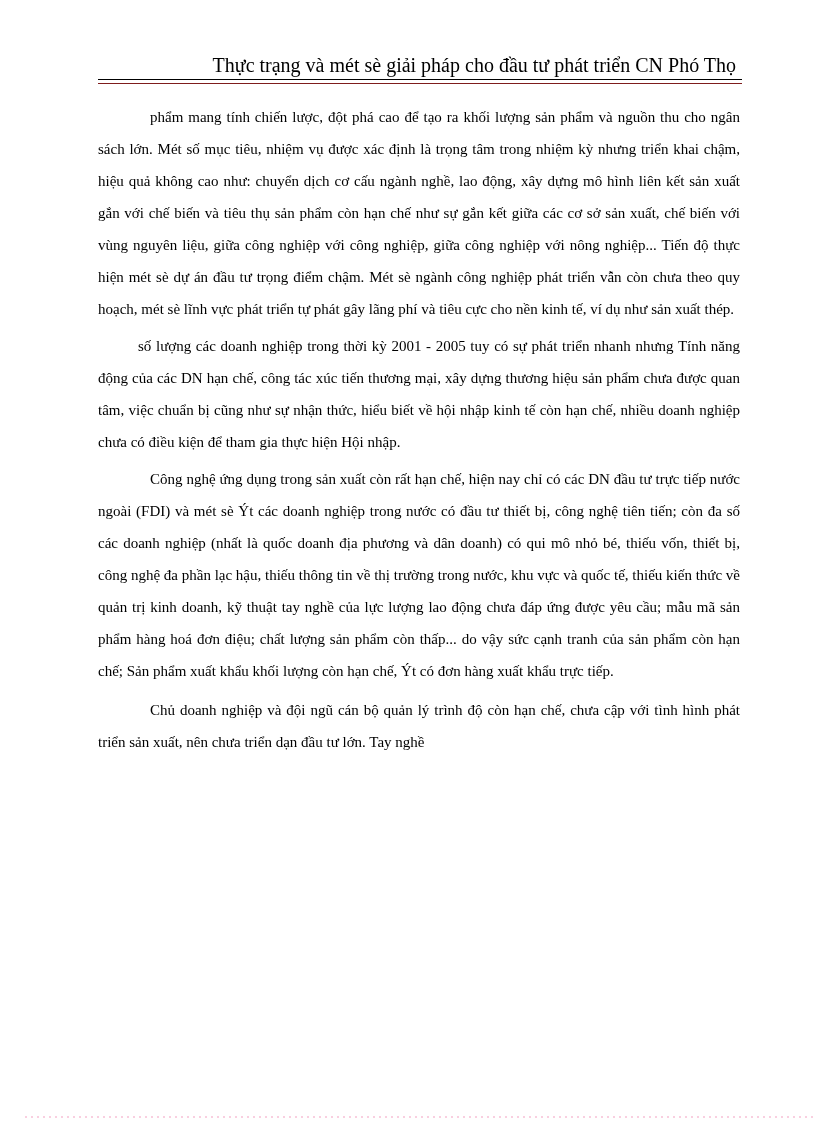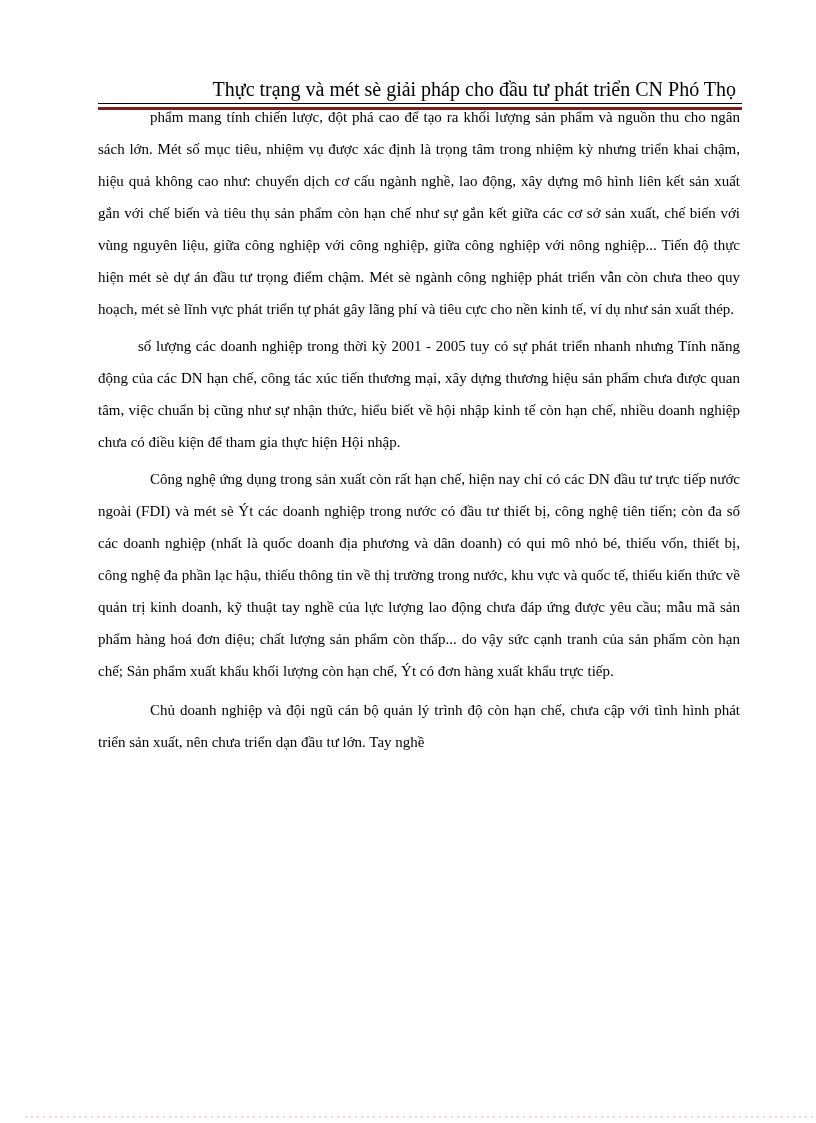--- a/index.html
+++ b/index.html
@@ -15,22 +15,21 @@
     color: #000000;
     font-family: "Liberation Serif", "DejaVu Serif", serif;
     overflow: hidden;
   }
   
   .doc-header {
     position: absolute;
     top: 52px;
     left: 98px;
     right: 74px;
-    border-bottom: 3px solid #7f1d1d; 
-    margin-top: 24px;
+    border-bottom: 1px solid #7f1d1d; 
   }
   .doc-header-text {
     display: block;
     text-align: right;
     padding-right: 6px;
     font-size: 20px;
     line-height: 27px;
     border-bottom: 1px solid #000; 
     margin-bottom: 3px;
     white-space: nowrap;

